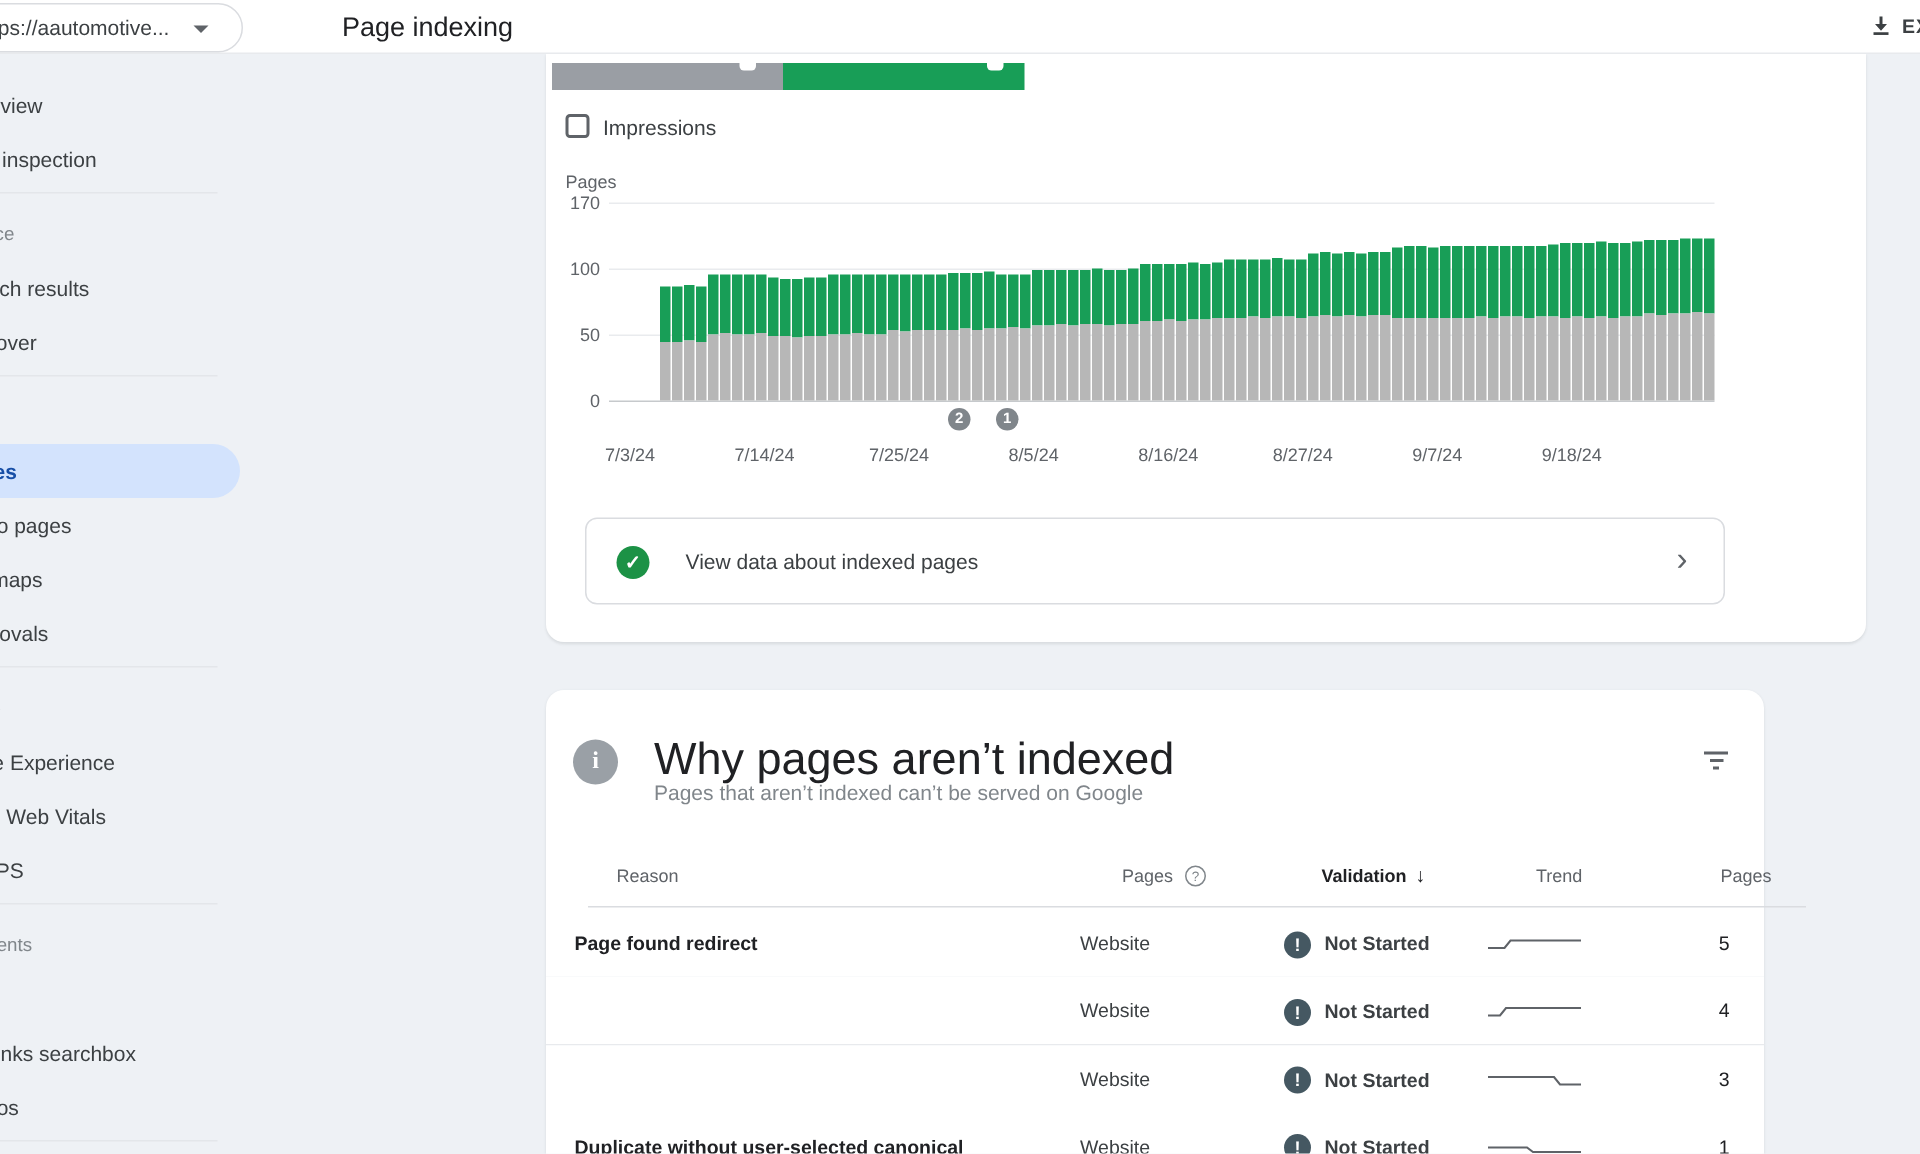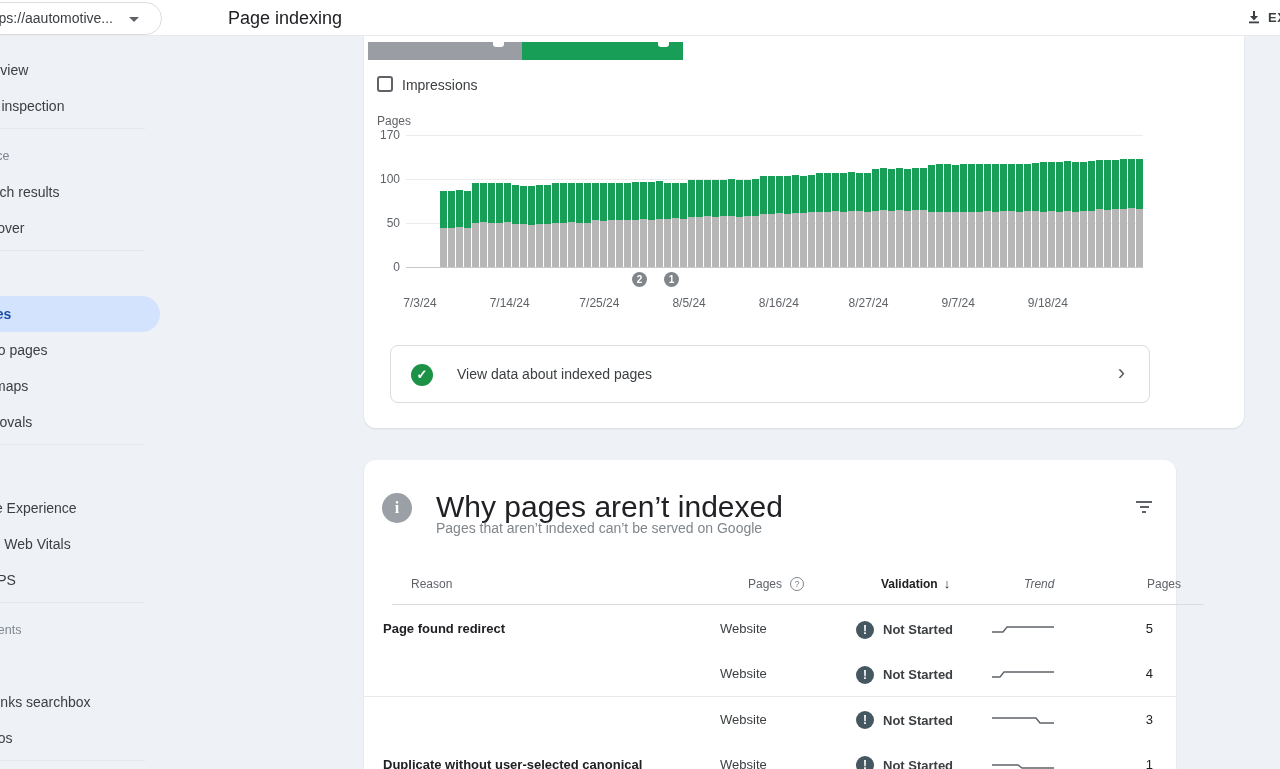--- a/index.html
+++ b/index.html
@@ -102,21 +102,21 @@
   }
   .issues-title { position:absolute; left:72px; top:30px; font-size:30px; color:#202124; }
   .issues-sub { position:absolute; left:72px; top:60px; font-size:14px; color:#80868b; }
   .filter-ic { position:absolute; left:772px; top:41px; width:16px; cursor:pointer; }
   .filter-ic div { background:#5f6368; height:2px; margin:0 auto 3px auto; }
   .thead { position:absolute; left:0; top:103px; width:812px; height:42px; border-bottom:1px solid #dadce0; font-size:12px; color:#5f6368;margin-left:28px; }
   .thead .c, .trow .c { position:absolute; top:0; line-height:42px; white-space:nowrap; }
   .c-reason { left:19px; }
   .c-source { left:356px; }
   .c-valid  { left:489px; }
-  .c-trend  { left:632px;font-style:italic; }
+  .c-trend  { left:632px; }
   .c-pages  { right:23px; text-align:right; }
   .help-ic {
     display:inline-block; width:14px; height:14px; border:1px solid #80868b; border-radius:50%;
     font-size:9px; line-height:13px; text-align:center; color:#80868b; margin-left:8px; vertical-align:1px; cursor:pointer;
   }
   .thead .c-valid { color:#202124; font-weight:bold; }
   .sort-arrow { font-size:13px; margin-left:6px; color:#202124; }
   .trow { position:absolute; left:0; width:812px; height:46px; border-bottom:1px solid #e8eaed; font-size:13px; cursor:pointer; background:#fff; }
   .trow .c { line-height:46px; }
   .trow .c-reason { color:#202124; font-weight:bold; }

